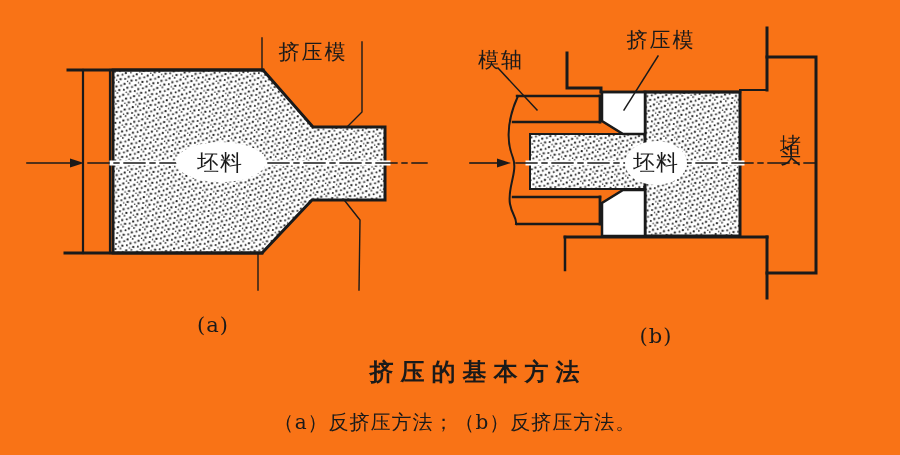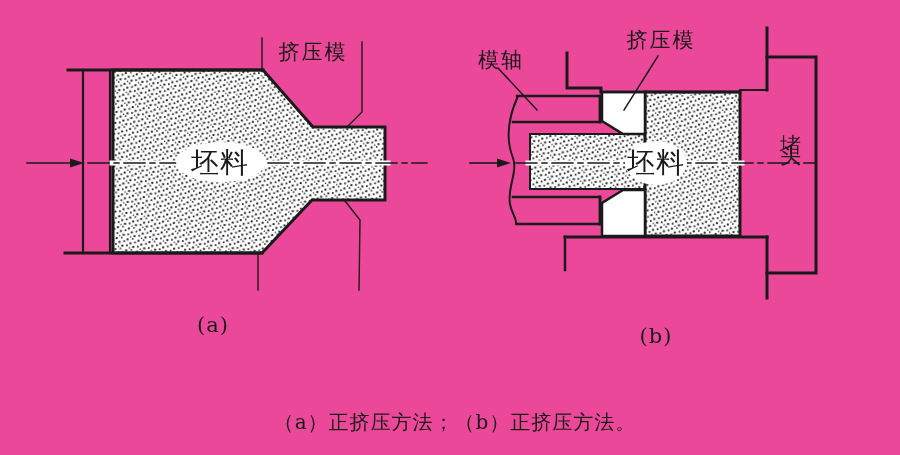--- a/index.html
+++ b/index.html
@@ -1,24 +1,24 @@
 <!DOCTYPE html>
 <html><head>
 <meta charset="utf-8">
 <style>
   html,body{margin:0;padding:0;background:#ffffff;}
   #stage{
-    position:relative;width:900px;height:455px;background:#ec4899;overflow:hidden;
+    position:relative;width:900px;height:455px;background:#f97316;overflow:hidden;
     font-family:"DejaVu Serif","Liberation Serif",serif;color:#1a1a1a;
   }
   #linework{position:absolute;left:0;top:0;}
   .lbl{position:absolute;transform:translate(-50%,-50%);white-space:nowrap;
        color:#1a1a1a;line-height:1;}
   .lbl-part   {font-size:21px;letter-spacing:2px;}
-  .lbl-billet {font-size:28px;letter-spacing:1px;}
+  .lbl-billet {font-size:22px;letter-spacing:1px;}
   .lbl-plug   {font-size:21px;writing-mode:vertical-rl;letter-spacing:11px;}
   .lbl-sub    {font-size:21px;letter-spacing:1px;}
   .fig-title  {position:absolute;transform:translate(-50%,-50%);font-size:24px;
                letter-spacing:7px;font-weight:bold;white-space:nowrap;}
   .fig-caption{position:absolute;transform:translate(-50%,-50%);font-size:20px;
                letter-spacing:1px;white-space:nowrap;}
 </style>
 </head>
 <body>
 
@@ -108,16 +108,17 @@
   <div class="lbl lbl-part" style="left:501px;top:60px;">模轴</div>
 
   <div class="lbl lbl-part" style="left:661px;top:40px;">挤压模</div>
 
   <div class="lbl lbl-plug" style="left:790px;top:128px;">堵头</div>
 
   <div class="lbl lbl-billet" style="left:656px;top:163px;">坯料</div>
 
   <div class="lbl lbl-sub" style="left:656px;top:336px;">(b)</div>
 
+  <div class="fig-title" style="left:478px;top:372px;">挤压的基本方法</div>
 
-  <div class="fig-caption" style="left:455px;top:422px;">（a）正挤压方法；（b）正挤压方法。</div>
+  <div class="fig-caption" style="left:455px;top:422px;">（a）反挤压方法；（b）反挤压方法。</div>
 
 </div>
 
 </body></html>

